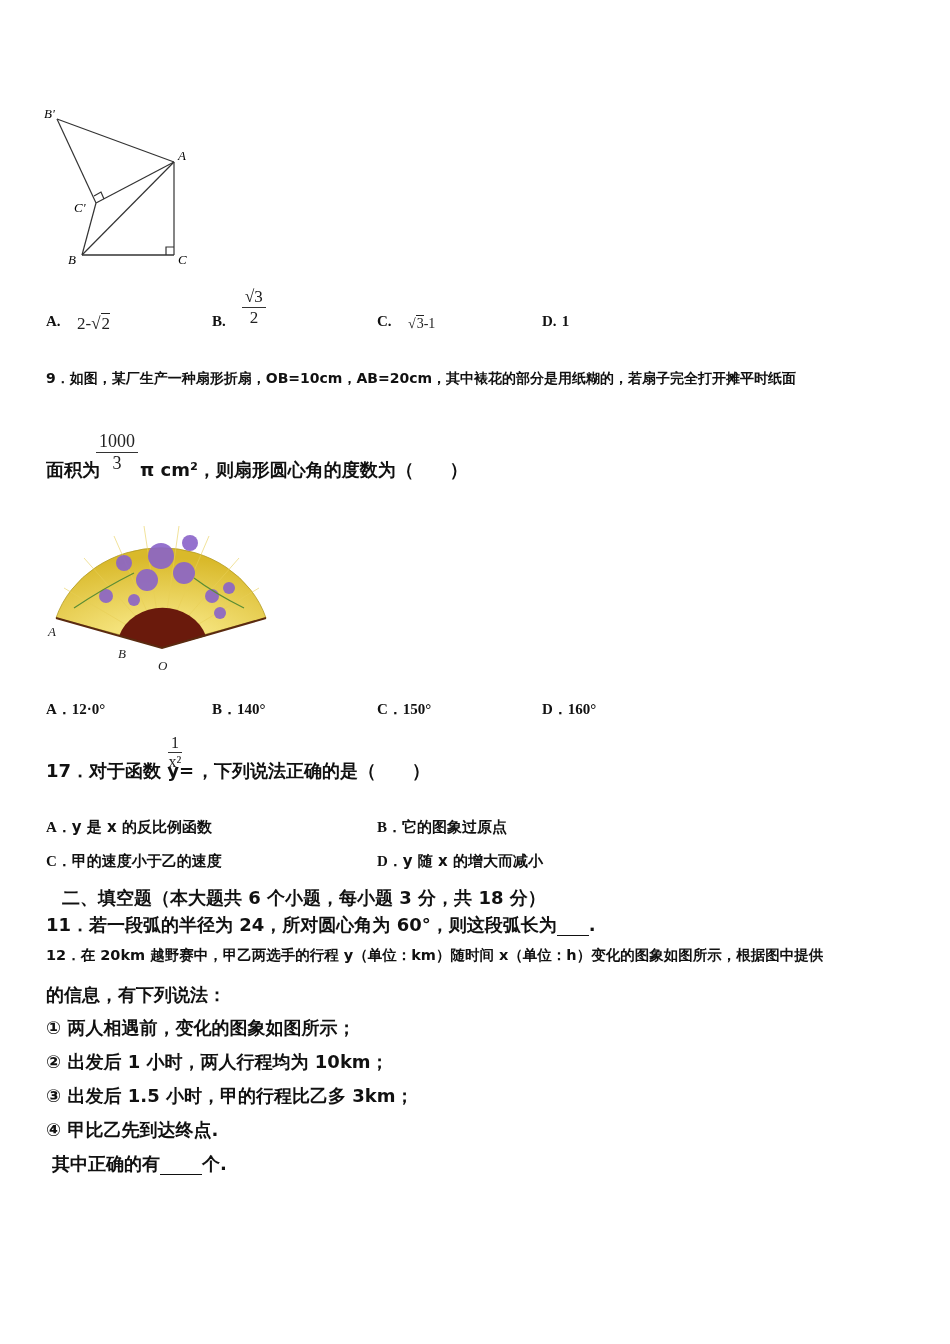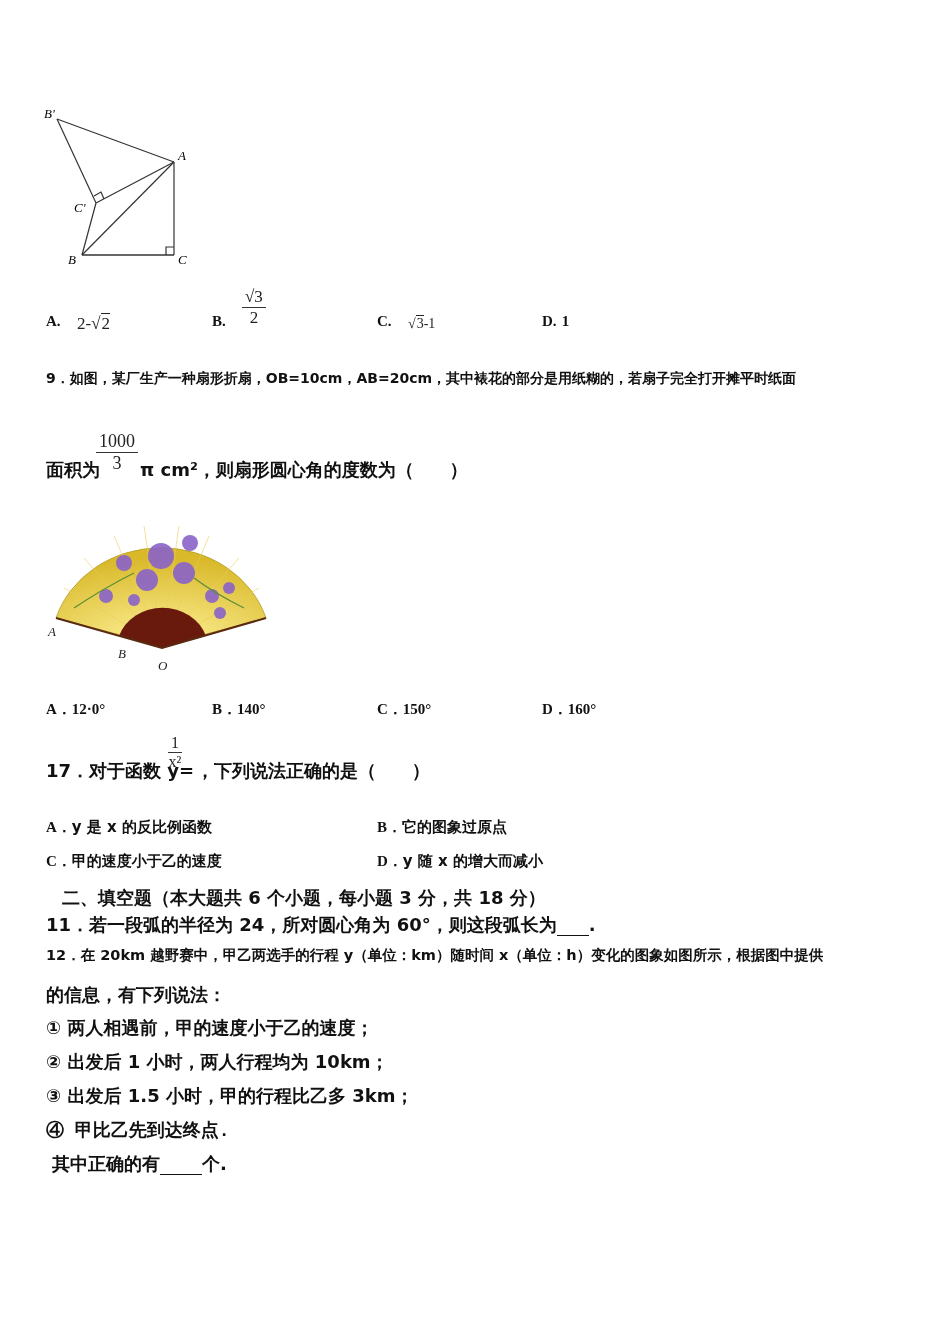--- a/index.html
+++ b/index.html
@@ -159,20 +159,20 @@
 
 <div class="abs q" style="left:38px;top:886px;margin-left:24px;">二、填空题（本大题共 6 个小题，每小题 3 分，共 18 分）</div>
 
 <div class="abs q" style="left:46px;top:913px;">
   <span>11．若一段弧的半径为 24，所对圆心角为 60°，则这段弧长为</span><span class="blank" style="width:32px;">&nbsp;</span><span>.</span>
 </div>
 
 <div class="abs q" style="left:46px;top:946px;font-size:14.5px;">12．在 20km 越野赛中，甲乙两选手的行程 y（单位：km）随时间 x（单位：h）变化的图象如图所示，根据图中提供</div>
 <div class="abs q" style="left:46px;top:983px;">的信息，有下列说法：</div>
 
-<div class="abs q" style="left:46px;top:1016px;">① 两人相遇前，甲的速度小于乙的速度；</div>
+<div class="abs q" style="left:46px;top:1016px;">① 两人相遇前，变化的图象如图所示；</div>
 <div class="abs q" style="left:46px;top:1050px;">② 出发后 1 小时，两人行程均为 10km；</div>
 <div class="abs q" style="left:46px;top:1084px;">③ 出发后 1.5 小时，甲的行程比乙多 3km；</div>
-<div class="abs q" style="left:46px;top:1118px;font-family:Liberation Mono, monospace;">④ 甲比乙先到达终点.</div>
+<div class="abs q" style="left:46px;top:1118px;">④ 甲比乙先到达终点.</div>
 
 <div class="abs q" style="left:52px;top:1152px;">
   <span>其中正确的有</span><span class="blank" style="width:42px;">&nbsp;</span><span>个.</span>
 </div>
 
 </body></html>

